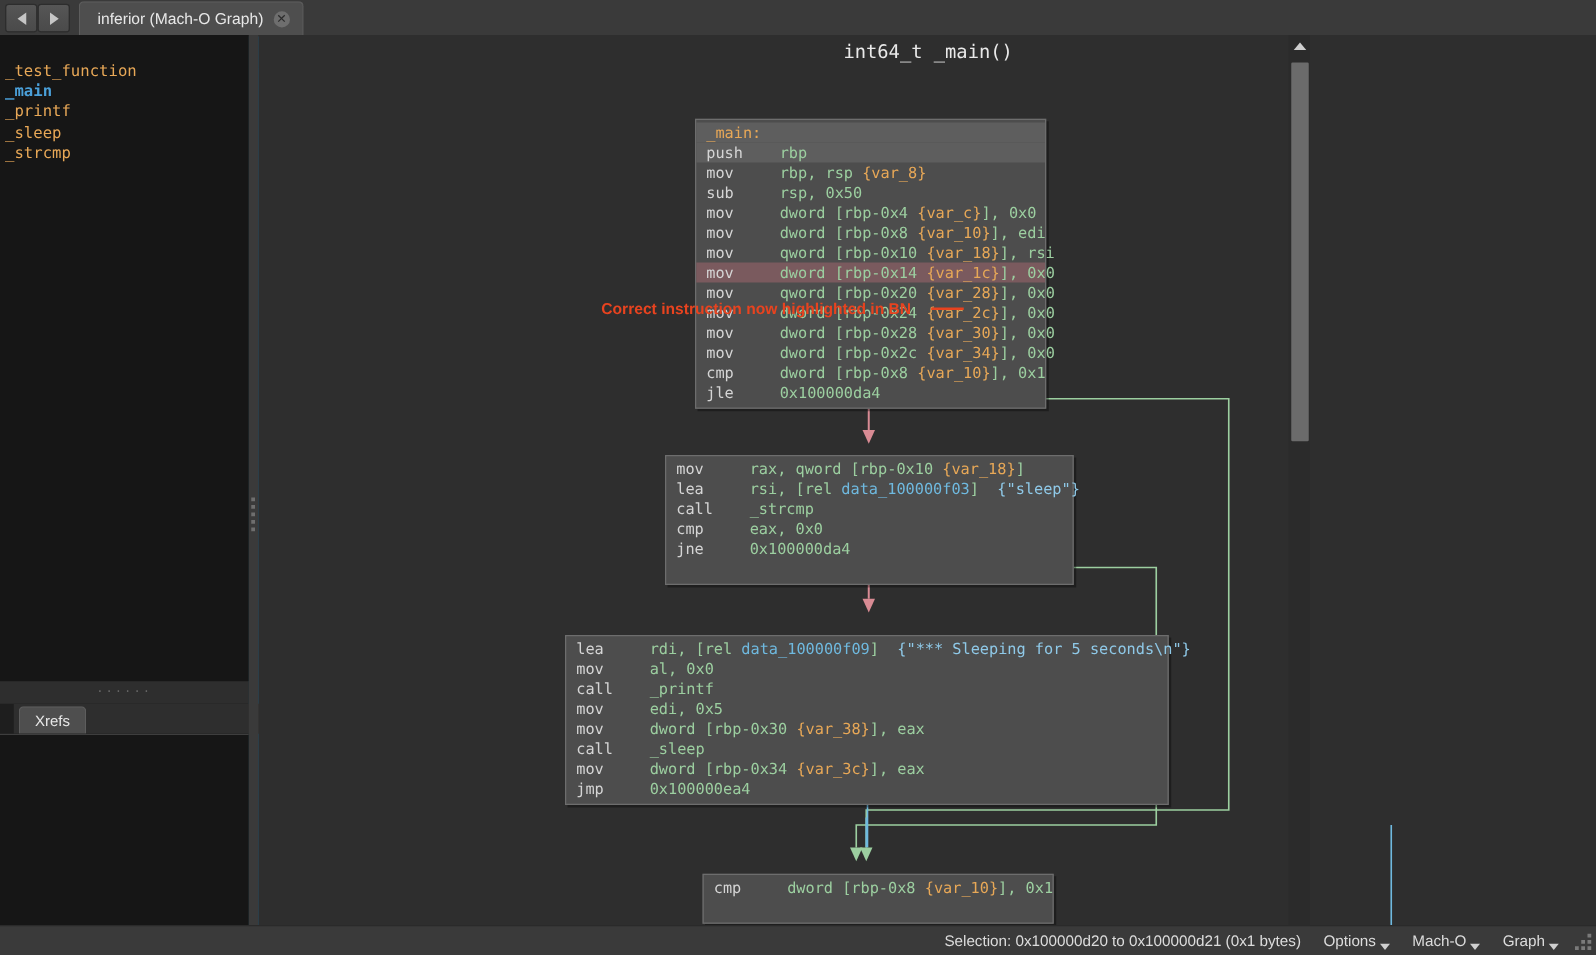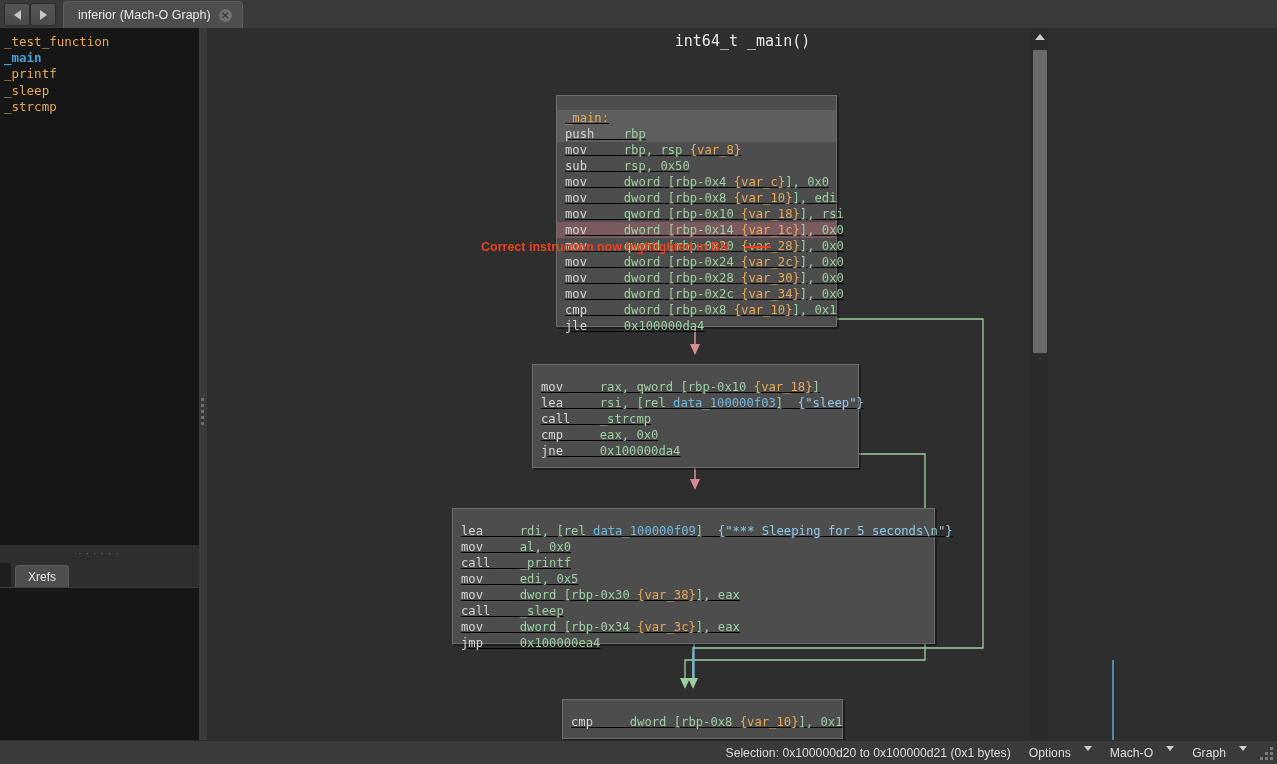--- a/index.html
+++ b/index.html
@@ -67,21 +67,21 @@
   
   #sidebar {
     position: absolute; left: 0; top: 28px;
     width: 199px; height: 736px;
     background: #1e1e1e;
   }
   #funclist {
     position: absolute; left: 0; top: 0;
     width: 199px; height: 517px;
     background: #161616;
-    padding: 6px 0 0 4px;
+    padding: 21px 0 0 4px;
     box-sizing: border-box;
     overflow: hidden;
   }
   .func {
     font-family: "DejaVu Sans Mono", monospace;
     font-size: 12.5px;
     line-height: 16.2px;
     color: #e8a857;
     white-space: nowrap;
   }
@@ -162,23 +162,22 @@
     width: 1070px; height: 686px;
   }
   #edges { position: absolute; left: 0; top: 0; }
 
   
   .bb {
     position: absolute;
     background: #4d4d4d;
     border: 1px solid #6d6d6d;
     box-shadow: 2px 2px 0 rgba(0,0,0,0.35);
-    padding: 14px 0;
-    box-sizing: border-box;
-    text-decoration: underline;
+    padding: 2px 0;
+    box-sizing: border-box;
   }
   .ln {
     height: 16px;
     line-height: 16px;
     font-family: "DejaVu Sans Mono", monospace;
     font-size: 12.2px;
     white-space: pre;
     padding-left: 8px;
     color: #d8d8d8;
   }
@@ -239,21 +238,21 @@
     border-top: 1px solid #2a2a2a;
     display: flex; align-items: center;
     justify-content: flex-end;
     gap: 18px;
     padding-right: 30px;
     box-sizing: border-box;
     font-family: "Liberation Sans", sans-serif;
     font-size: 12.2px;
     color: #dcdcdc;
   }
-  .sbmenu { display: flex; align-items: flex-start; gap: 13px; }
+  .sbmenu { display: flex; align-items: flex-end; gap: 3px; }
   .caret {
     width: 0; height: 0;
     border-left: 4px solid transparent;
     border-right: 4px solid transparent;
     border-top: 5px solid #cfcfcf;
   }
   #grip {
     position: absolute; right: 3px; bottom: 3px;
     width: 14px; height: 14px;
   }

